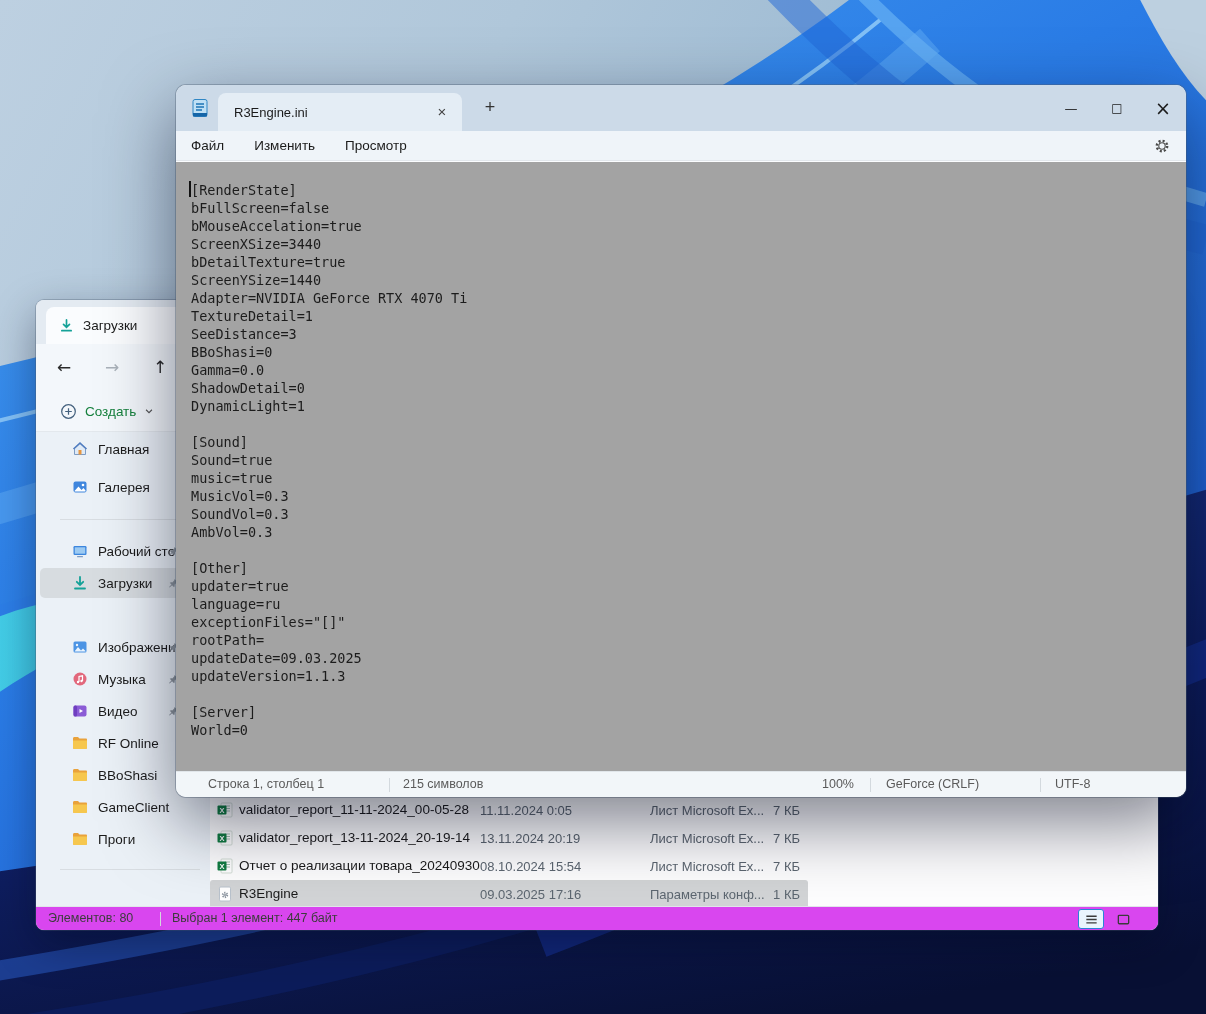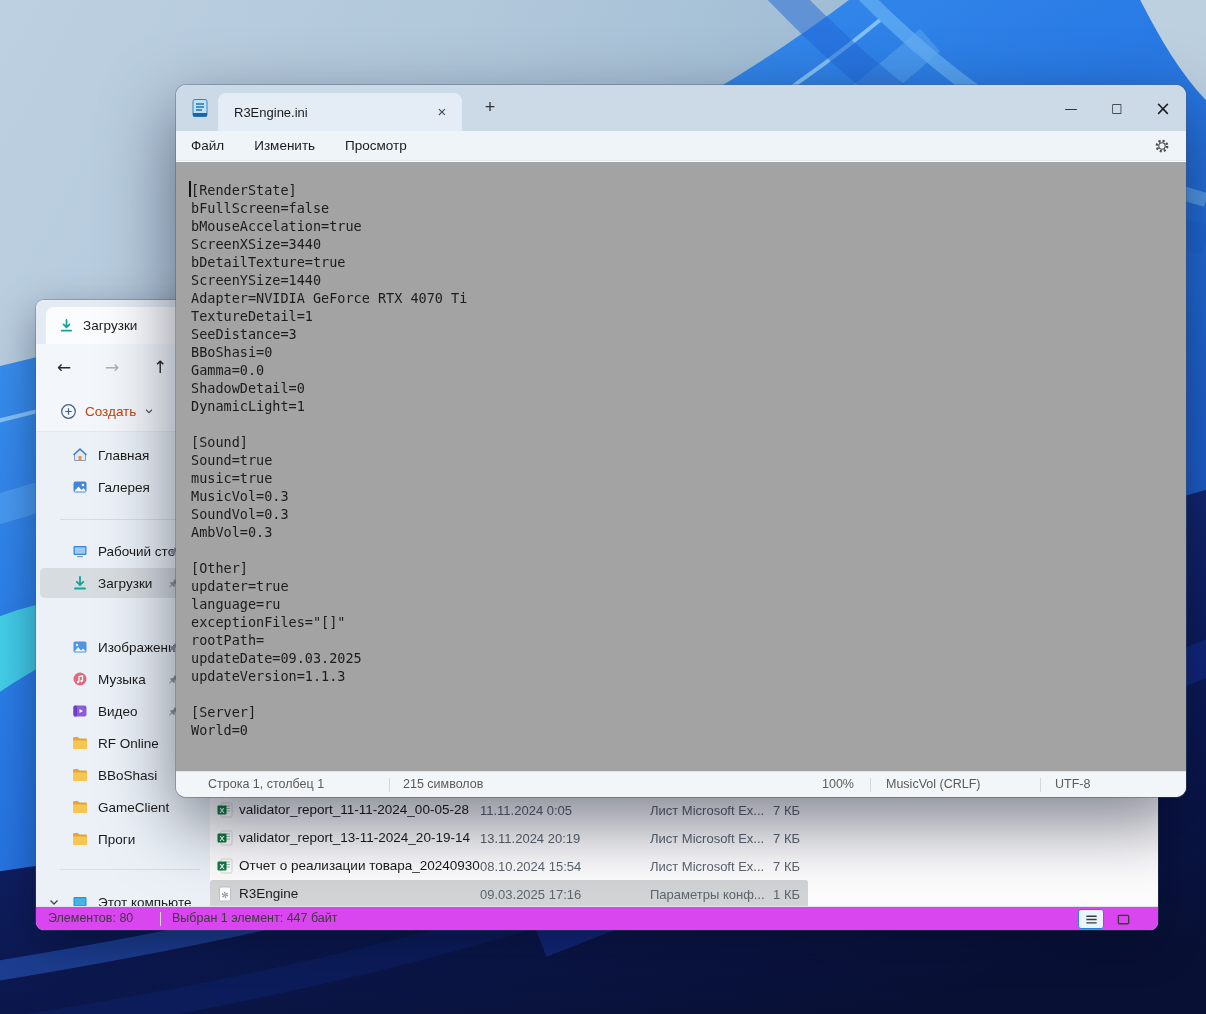--- a/index.html
+++ b/index.html
@@ -48,21 +48,21 @@
             border-radius:8px 8px 0 0; display:flex; align-items:center; gap:9px; padding-left:13px; }
   .ex-tab-label { font-size:13.5px; color:#1b1b1b; }
   .ex-nav { position:absolute; left:0; top:44px; right:0; height:46px; background:#f3f7fb; }
   .ex-arrow { position:absolute; top:7px; width:32px; height:32px; display:flex; align-items:center;
               justify-content:center; font-family:"DejaVu Sans", sans-serif; font-size:17px; color:#2b2b2b; border-radius:5px; }
   .ex-arrow.fwd { color:#a9b1b9; }
   .ex-toolbar { position:absolute; left:0; top:90px; right:0; height:42px; background:#f3f7fb;
                 border-bottom:1px solid #e3e8ed; }
   .ex-create { position:absolute; left:16px; top:7px; height:28px; display:flex; align-items:center;
                gap:8px; padding:0 8px; border-radius:5px; }
-  .ex-create-label { font-size:13.5px; color:#c2410c; }
+  .ex-create-label { font-size:13.5px; color:#15803d; }
   .ex-tb-div { position:absolute; left:140px; top:9px; width:1px; height:24px; background:#d4dade; }
   .ex-body { position:absolute; left:0; top:132px; right:0; bottom:24px; overflow:hidden; }
   .side-item { position:absolute; left:4px; width:166px; height:30px; border-radius:5px;
                display:flex; align-items:center; }
   .side-item.sel { background:#d7dcе0; background:#d7dce0; }
   .side-ico { position:absolute; left:32px; width:16px; height:16px; }
   .side-label { position:absolute; left:58px; font-size:13.5px; color:#1b1b1b; white-space:nowrap; }
   .side-pin { position:absolute; left:128px; width:11px; height:11px; }
   .side-chev { position:absolute; left:8px; width:12px; height:12px; }
   .side-div { position:absolute; left:24px; width:140px; height:1px; background:#d8dde2; }
@@ -144,21 +144,21 @@
         <span class="ex-create-label">Создать</span>
         <svg width="10" height="10" viewBox="0 0 12 12" fill="none" stroke="#555" stroke-width="1.3">
             <path d="M2.5 4.5 L6 8 L9.5 4.5"></path>
           </svg>
       </div>
       <div class="ex-tb-div"></div>
     </div>
 
     <div class="ex-body">
 
-      <div class="side-item" style="top:8px">
+      <div class="side-item" style="top:2px">
         <svg class="side-ico" viewBox="0 0 16 16">
             <path d="M2.5 7.5 L8 2.5 L13.5 7.5 V13.5 H2.5 Z" fill="#dfeaf6" stroke="#7d9cc4"></path>
             <path d="M1.5 8 L8 2 L14.5 8" fill="none" stroke="#4f7cc0" stroke-width="1.6"></path>
             <rect x="6.5" y="9" width="3" height="4.5" fill="#e8963e"></rect>
           </svg>
         <span class="side-label">Главная</span>
       </div>
       <div class="side-item" style="top:40px">
         <svg class="side-ico" viewBox="0 0 16 16">
             <rect x="1.5" y="2.5" width="13" height="11" rx="2" fill="#3f86dd"></rect>
@@ -245,31 +245,20 @@
         <span class="side-label">GameClient</span>
       </div>
       <div class="side-item" style="top:392px">
         <svg class="side-ico" viewBox="0 0 16 16">
             <path d="M1 3.5 C1 2.7 1.6 2 2.4 2 H6 L7.5 3.6 H14 C14.8 3.6 15 4.2 15 4.8 V12.5 C15 13.3 14.4 14 13.6 14 H2.4 C1.6 14 1 13.3 1 12.5 Z" fill="#e9a23b"></path>
             <path d="M1 5.5 H15 V12.5 C15 13.3 14.4 14 13.6 14 H2.4 C1.6 14 1 13.3 1 12.5 Z" fill="#f6c74e"></path>
           </svg>
         <span class="side-label">Проги</span>
       </div>
       <div class="side-div" style="top:437px"></div>
-      <div class="side-item" style="top:455px">
-        <svg class="side-chev" viewBox="0 0 12 12" fill="none" stroke="#444" stroke-width="1.3">
-            <path d="M2.5 4.5 L6 8 L9.5 4.5"></path>
-          </svg>
-        <svg class="side-ico" viewBox="0 0 16 16">
-            <rect x="1.5" y="3" width="13" height="9.5" rx="1" fill="#1e9cd7"></rect>
-            <rect x="2.8" y="4.3" width="10.4" height="6.9" fill="#45b5e8"></rect>
-            <rect x="5.5" y="13" width="5" height="1.2" fill="#9aa7b5"></rect>
-          </svg>
-        <span class="side-label">Этот компьюте</span>
-      </div>
 
       <div class="files">
         <div class="frow" style="top:364px">
           <svg class="f-ico" viewBox="0 0 16 16">
               <rect x="4" y="1" width="11" height="14" rx="1" fill="#fff" stroke="#c8d4cc" stroke-width="0.8"></rect>
               <g stroke="#9fbfae" stroke-width="1">
                 <line x1="8" y1="4" x2="13" y2="4"></line>
                 <line x1="8" y1="6.5" x2="13" y2="6.5"></line>
                 <line x1="8" y1="9" x2="13" y2="9"></line>
               </g>
@@ -414,19 +403,19 @@
 [Server]
 World=0</pre>
     </div>
 
     <div class="np-status">
       <span class="seg" style="left:32px">Строка 1, столбец 1</span>
       <div class="vdiv" style="left:213px"></div>
       <span class="seg" style="left:227px">215 символов</span>
       <span class="seg" style="left:646px">100%</span>
       <div class="vdiv" style="left:694px"></div>
-      <span class="seg" style="left:710px">MusicVol (CRLF)</span>
+      <span class="seg" style="left:710px">GeForce (CRLF)</span>
       <div class="vdiv" style="left:864px"></div>
       <span class="seg" style="left:879px">UTF-8</span>
     </div>
   </div>
 
 </div>
 
 </body></html>

